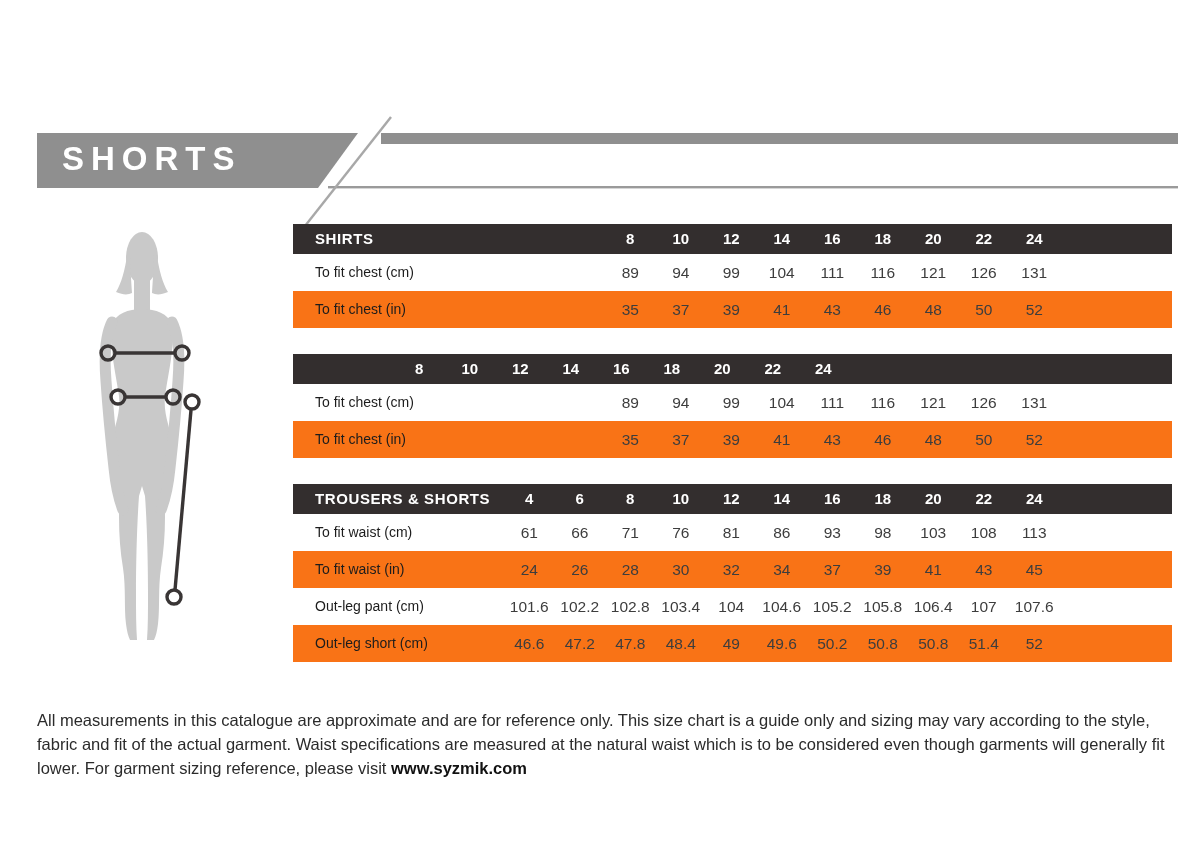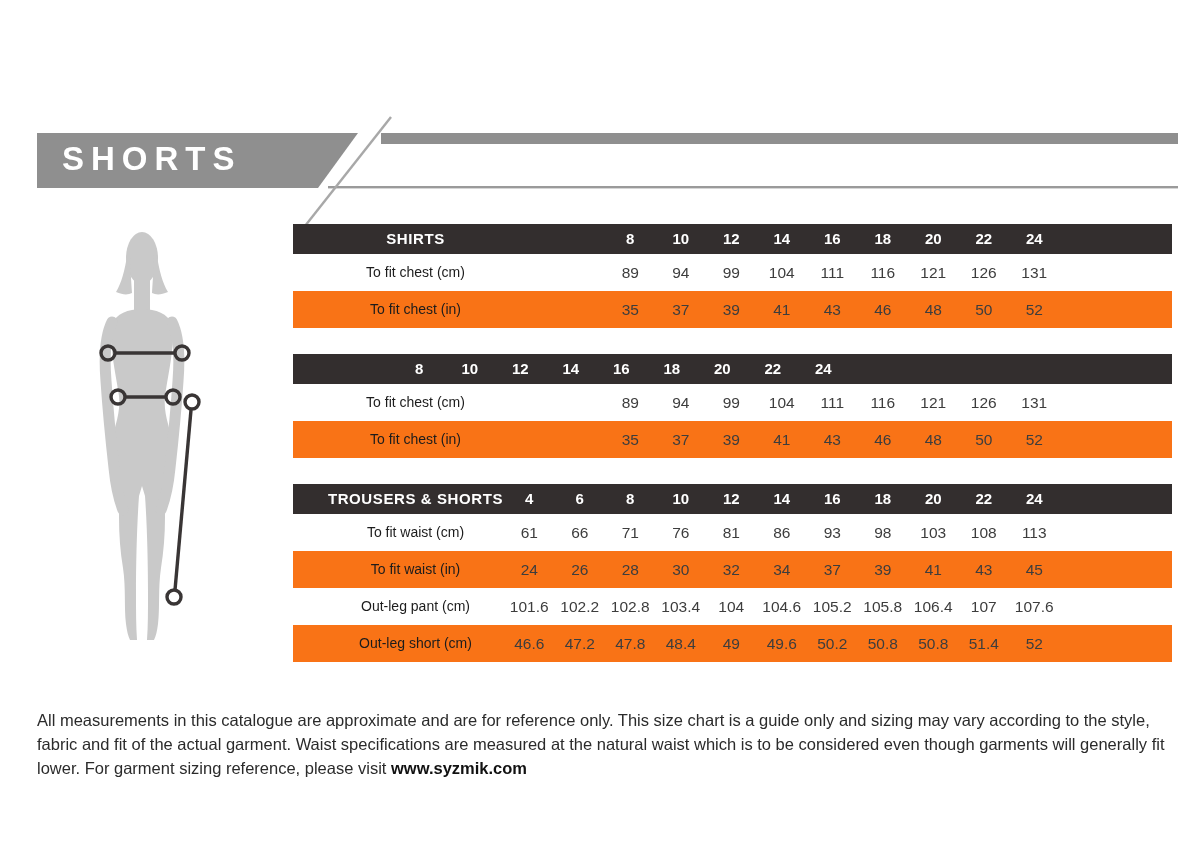--- a/index.html
+++ b/index.html
@@ -22,21 +22,21 @@
   
   .tables{position:absolute;left:293px;top:224px;width:879px;}
   .size-table{margin-bottom:26px;}
   .trow{display:flex;align-items:stretch;}
   .thead{background:#332e2e;color:#fff;height:30px;}
   .thead .cell{line-height:30px;}
   .drow{height:37px;}
   .drow .cell{line-height:37px;}
   .drow.alt{background:#f97316;}
   .cell{white-space:nowrap;}
-  .c-label{width:211px;padding-left:34px;box-sizing:border-box;text-align:center;}
+  .c-label{width:211px;padding-left:22px;box-sizing:border-box;text-align:left;}
   .c-val{width:50.5px;text-align:center;}
   .c-fill{flex:1;}
   .thead .c-label{font-size:15px;font-weight:bold;letter-spacing:0.6px;}
   .thead .c-val{font-size:15px;font-weight:bold;}
   .drow .c-label{font-size:14px;color:#1c1c1c;}
   .drow .c-val{font-size:15.5px;color:#3d3d3d;}
 
   
   .footer{position:absolute;left:37px;top:708px;width:1146px;font-size:16.5px;line-height:24px;
           color:#2b2b2b;}

